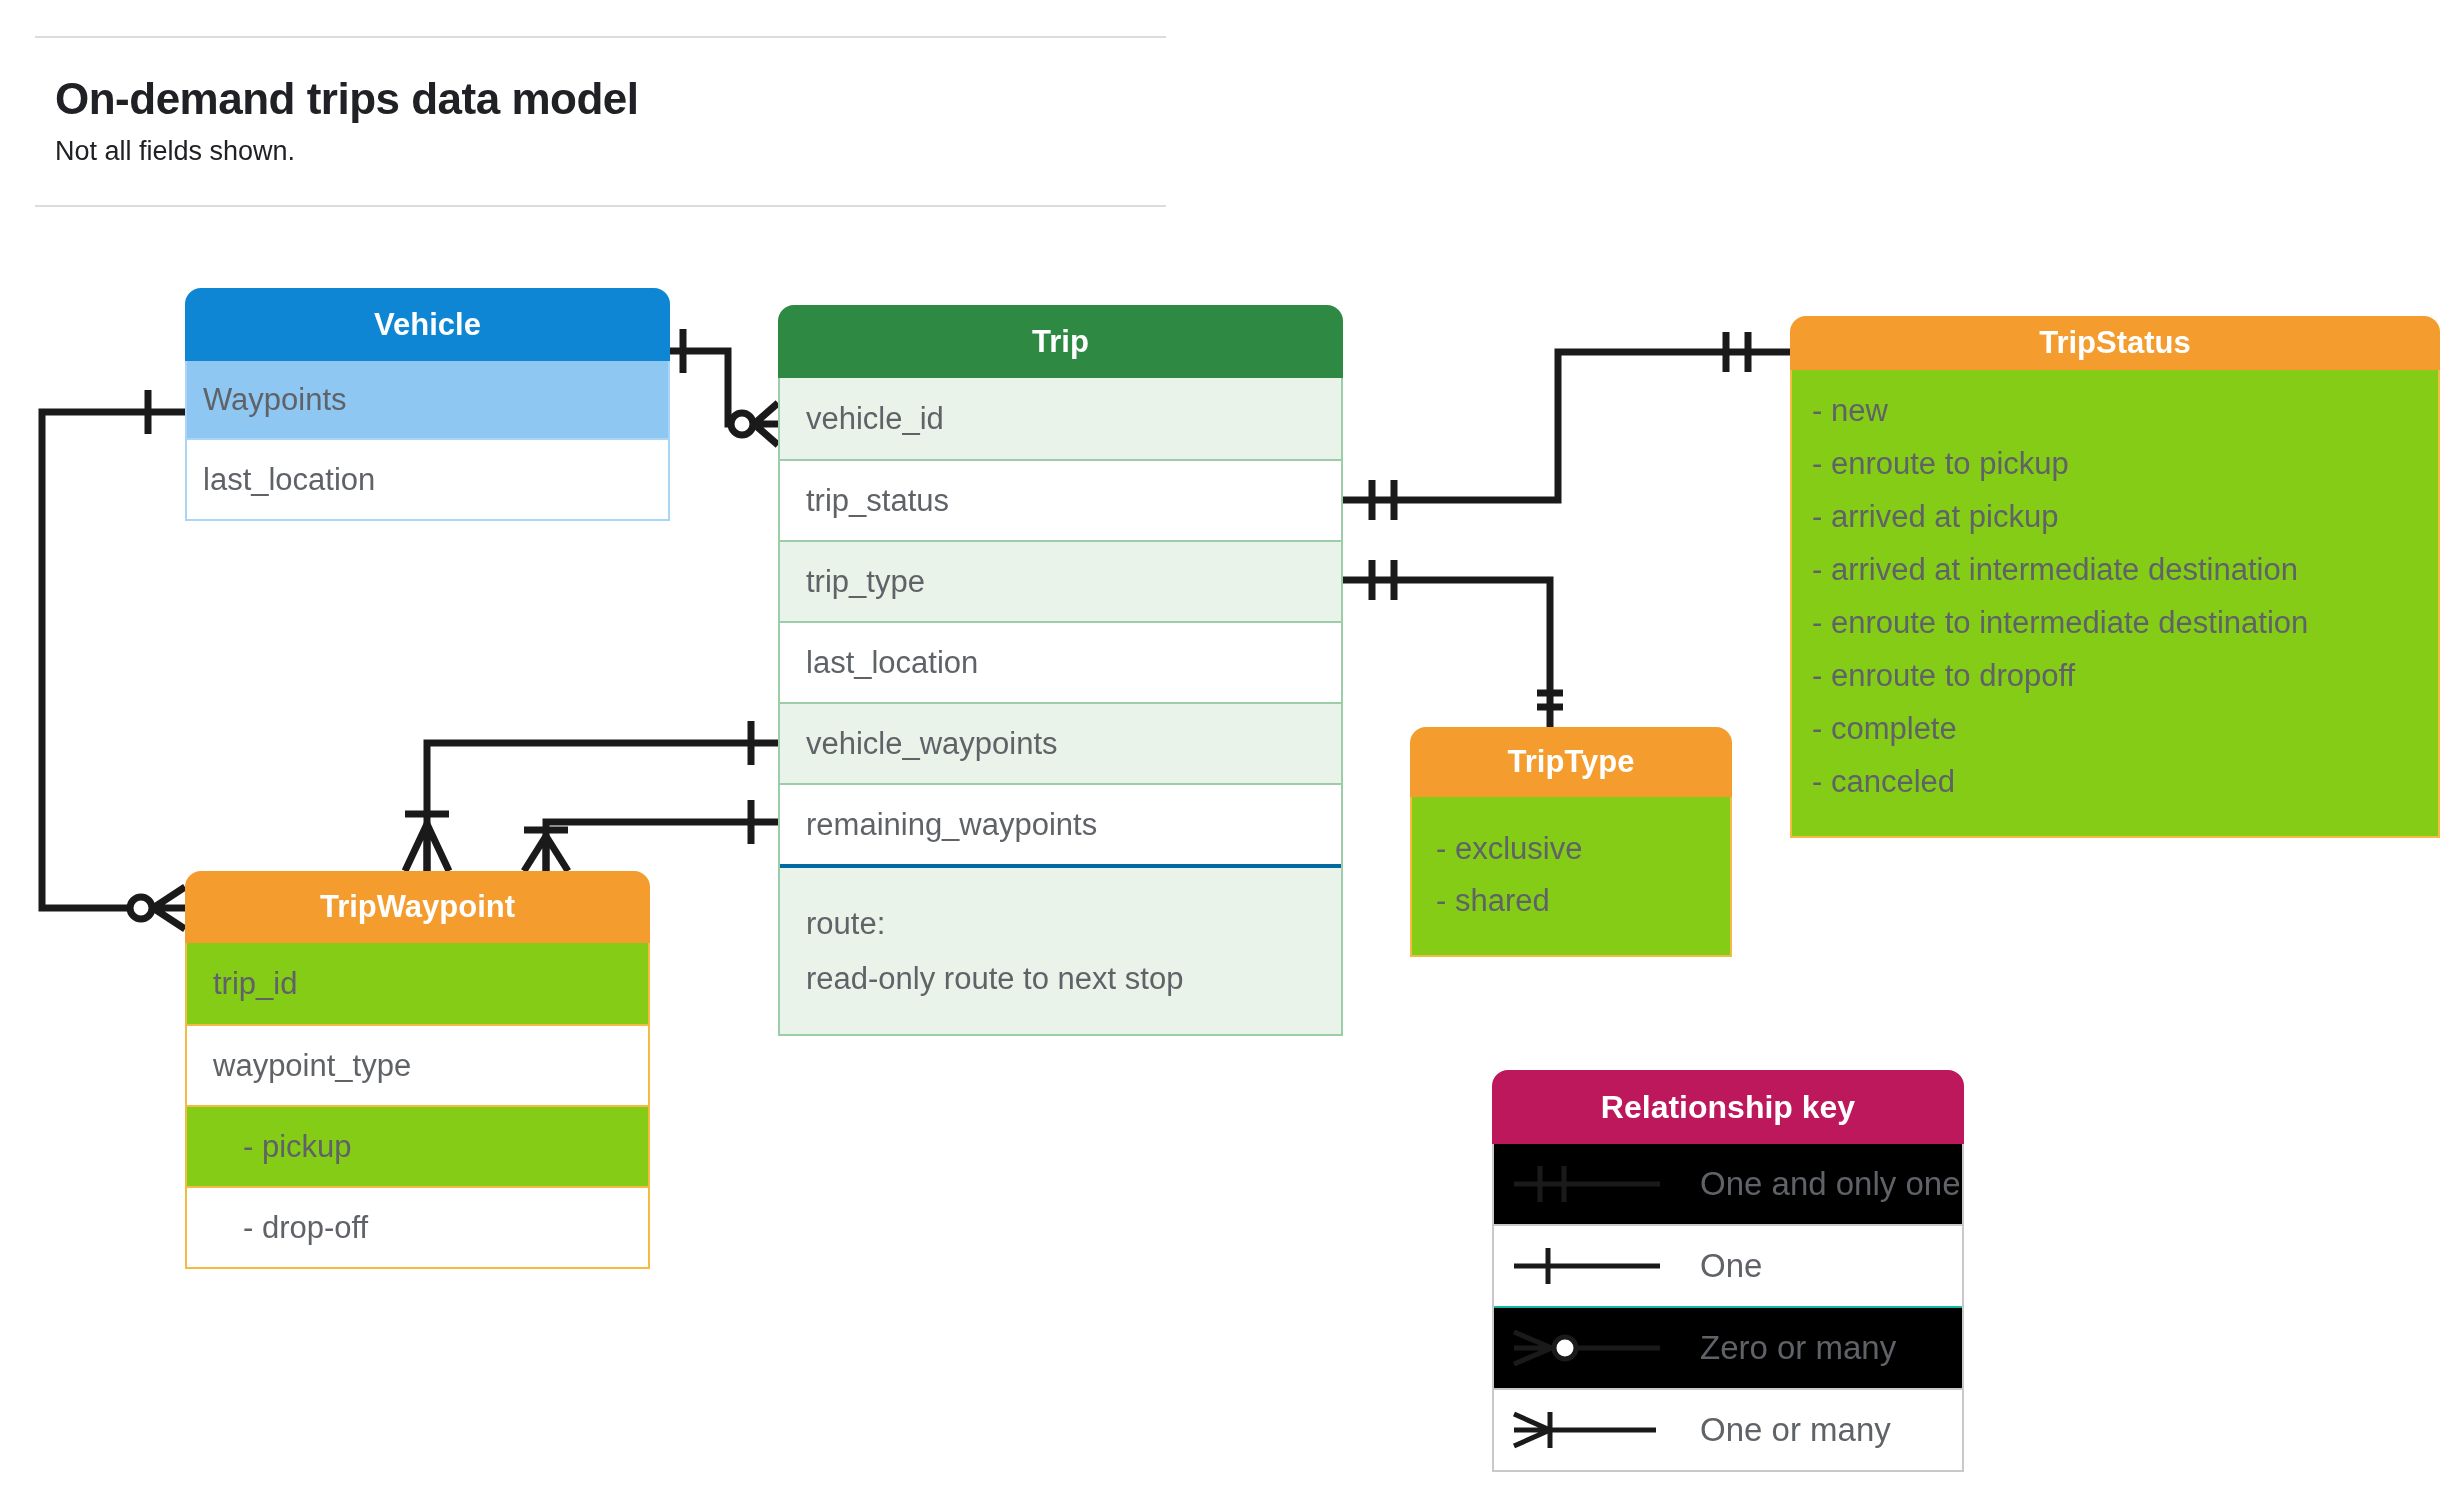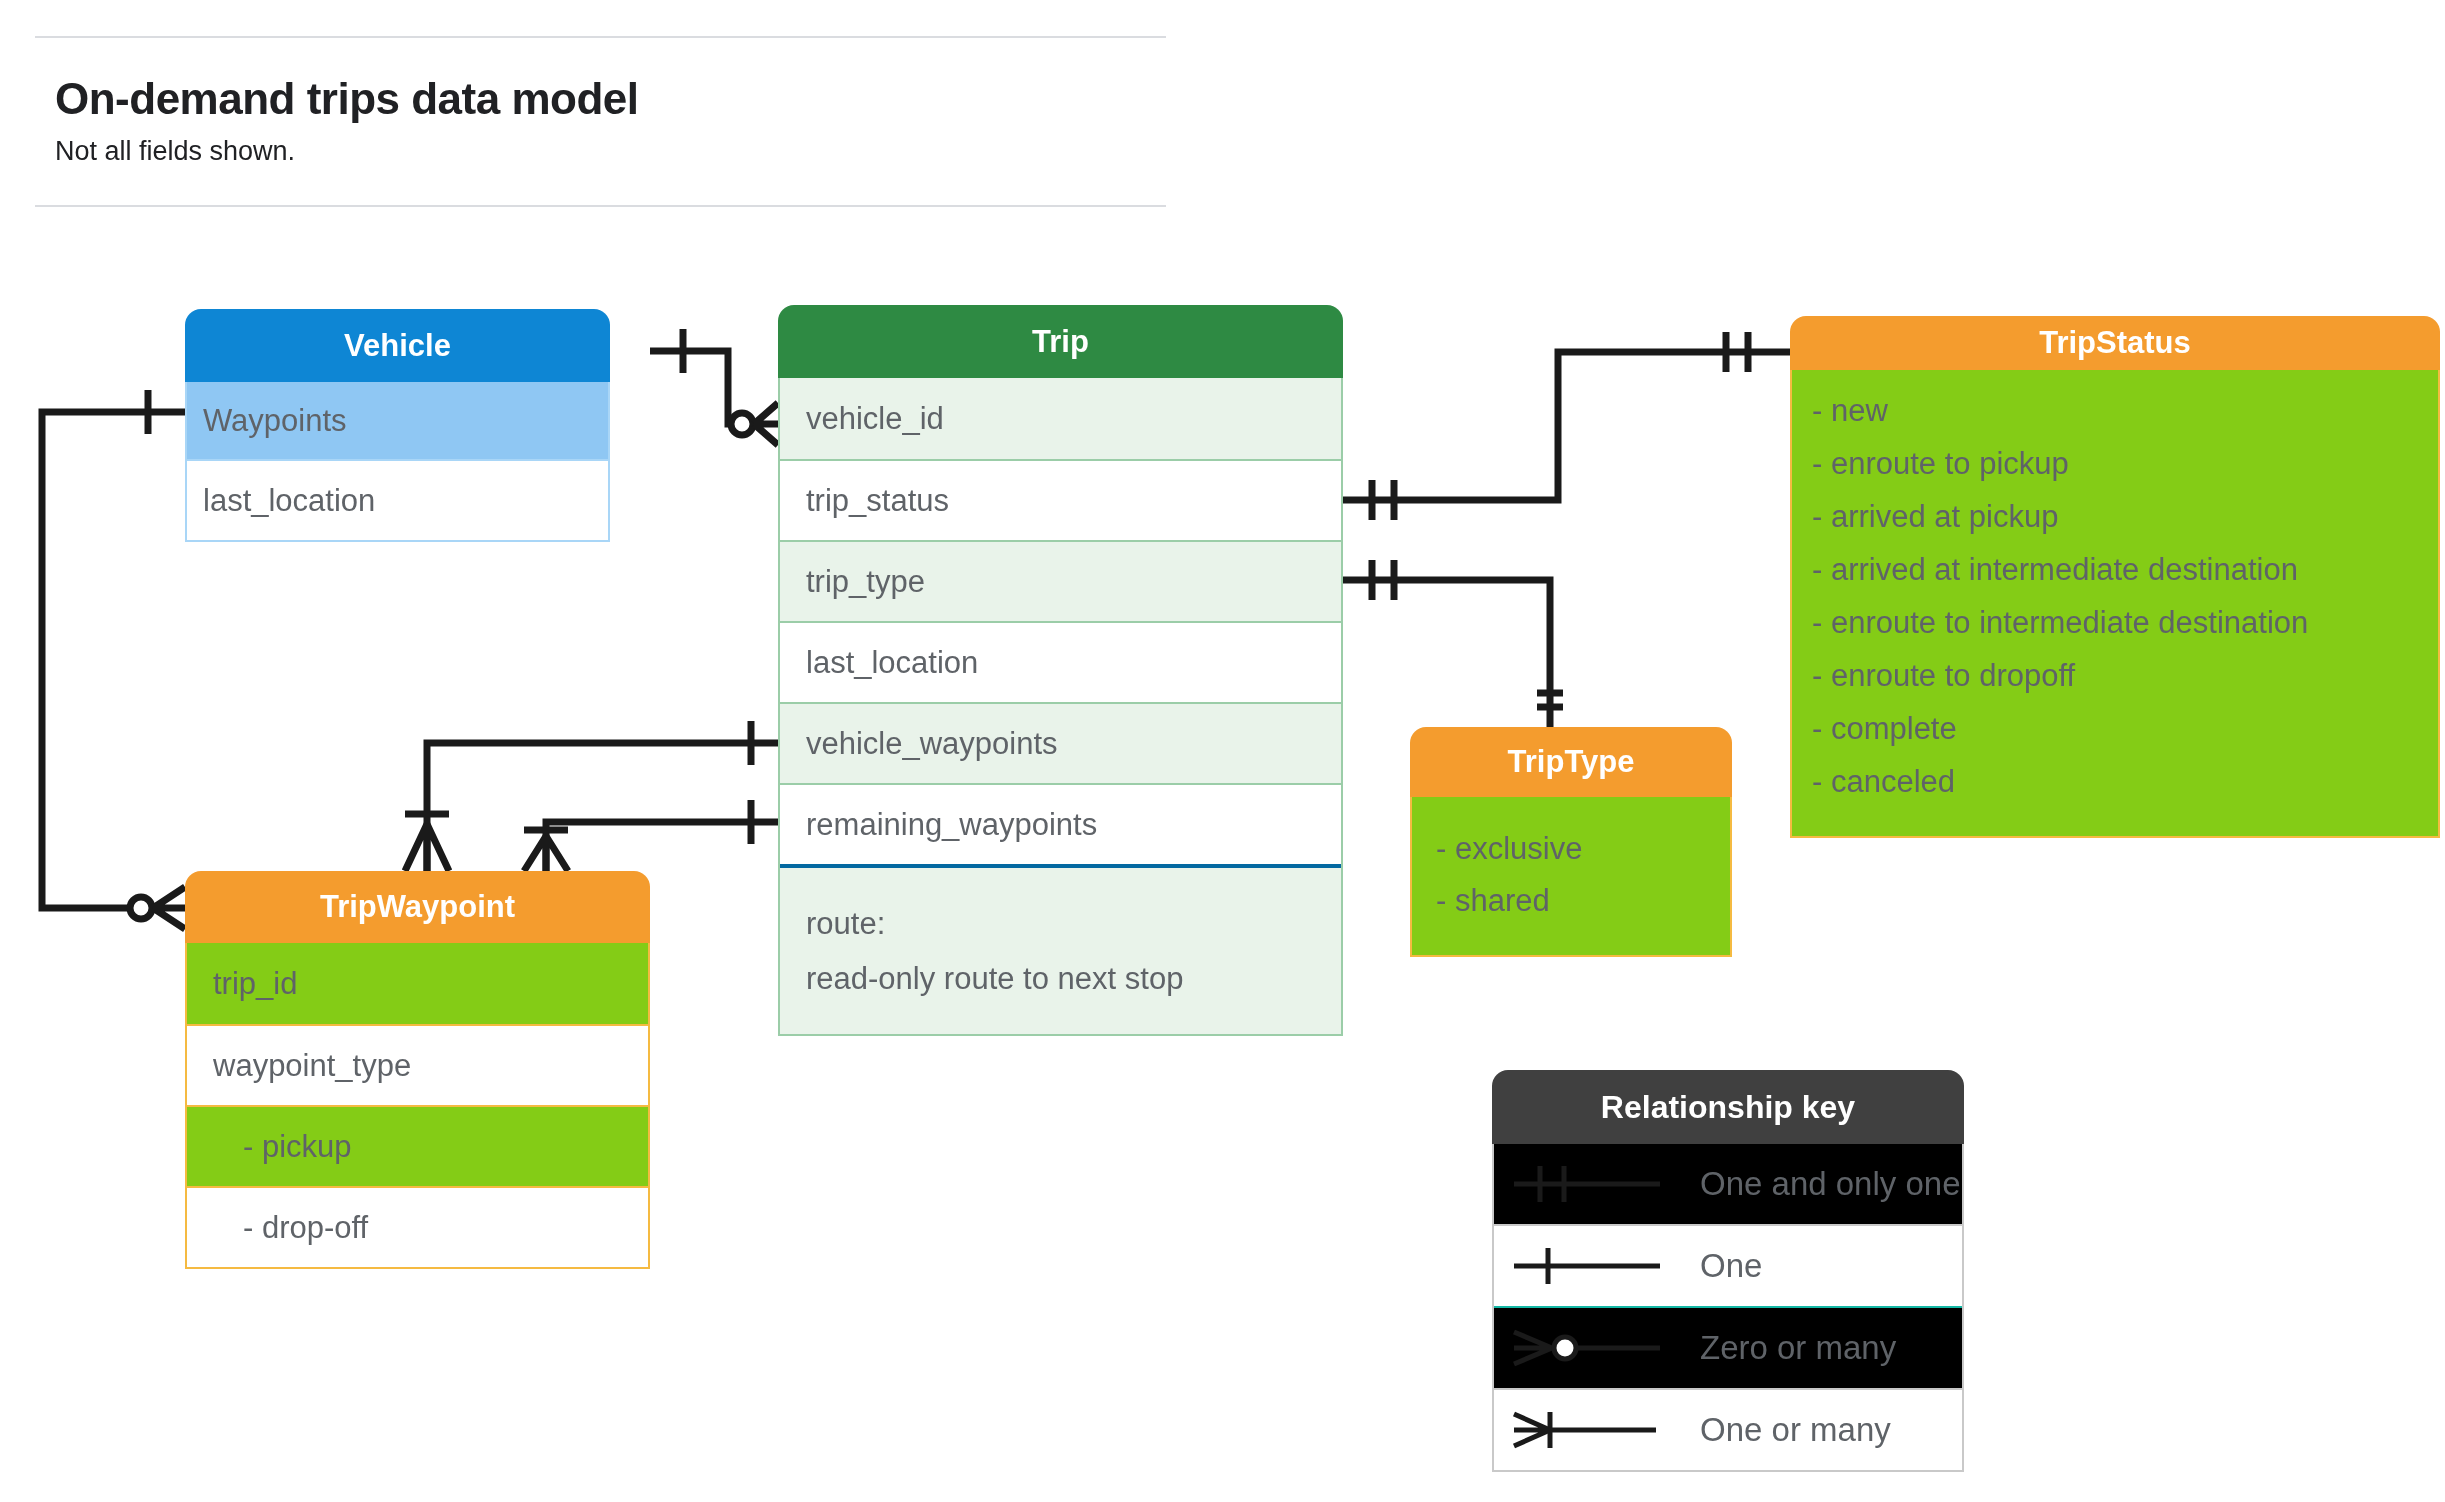--- a/index.html
+++ b/index.html
@@ -53,21 +53,21 @@
   .enum-line{font-size:31px;color:#5f6368;line-height:53px;white-space:nowrap;}
   .trip-type .enum-list{padding:26px 0 0 24px;}
   .trip-type .enum-line{line-height:52px;}
   
   .route-row{
     display:flex;flex-direction:column;justify-content:center;
     font-size:31px;color:#5f6368;padding-left:26px;box-sizing:border-box;
     line-height:55px;
   }
   
-  .keybox .entity-header{background:#404040;font-size:32px;}
+  .keybox .entity-header{background:#be185d;font-size:32px;}
   .keybox .entity-body{border-color:#c9c9c9;}
   .bg-gray-light{background:#000000;}
   .key-row{display:flex;align-items:center;height:80px;}
   .key-symbol{width:170px;height:80px;margin-left:14px;flex:0 0 auto;}
   .key-label{font-size:33px;color:#5f6368;margin-left:22px;}
   #connector-layer{position:absolute;left:0;top:0;pointer-events:none;}
 </style>
 </head>
 <body>
 
@@ -116,21 +116,21 @@
 
       <g>
         <path d="M 778 822 H 546 V 871"></path>
         <path d="M 751 800 V 844"></path>
         <path d="M 524 830 H 568"></path>
         <path d="M 546 836 L 524 871 M 546 836 L 546 871 M 546 836 L 568 871"></path>
       </g>
     </g>
   </svg>
 
-  <div class="entity vehicle" style="left:185px;top:309px;width:425px;">
+  <div class="entity vehicle" style="left:185px;top:288px;width:485px;">
     <div class="entity-header" style="height:73px;">Vehicle</div>
     <div class="entity-body">
       <div class="row bg-blue-light" style="height:77px;padding-left:16px;">Waypoints</div>
       <div class="row sep" style="height:81px;padding-left:16px;">last_location</div>
     </div>
   </div>
 
   <div class="entity trip" style="left:778px;top:305px;width:565px;">
     <div class="entity-header" style="height:73px;">Trip</div>
     <div class="entity-body">

